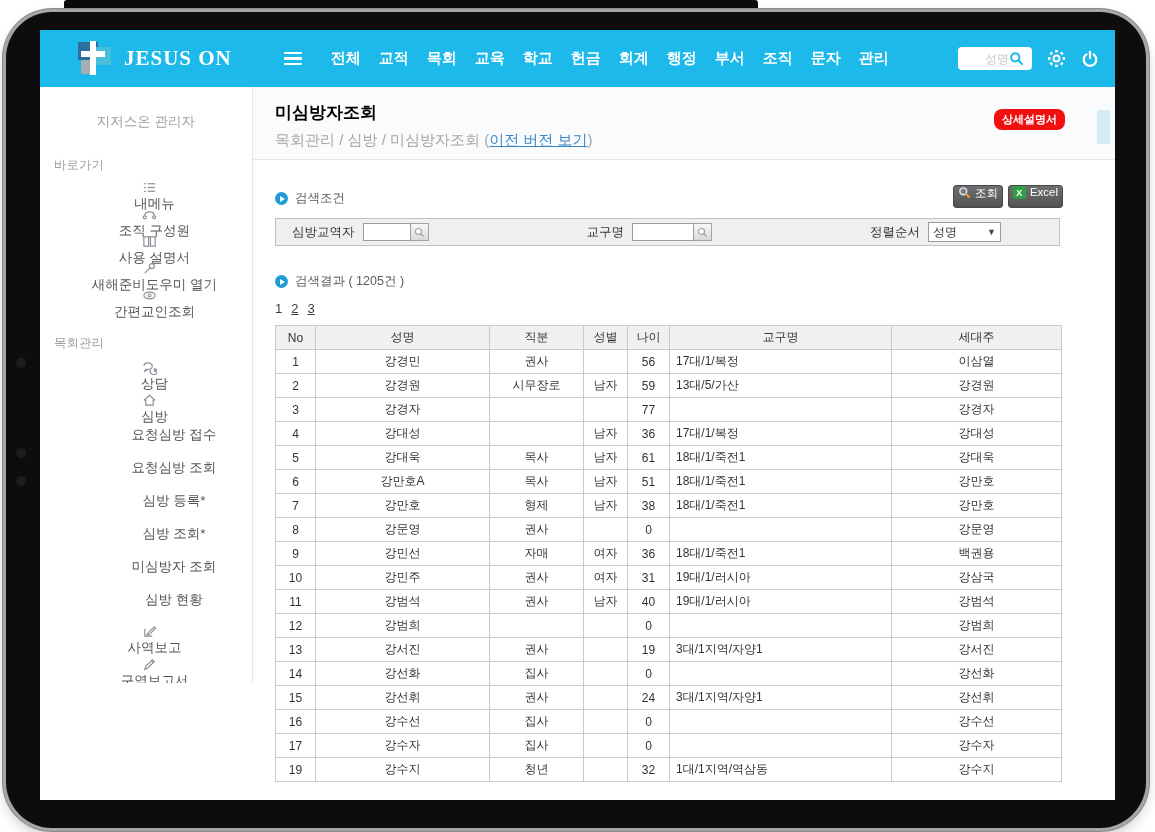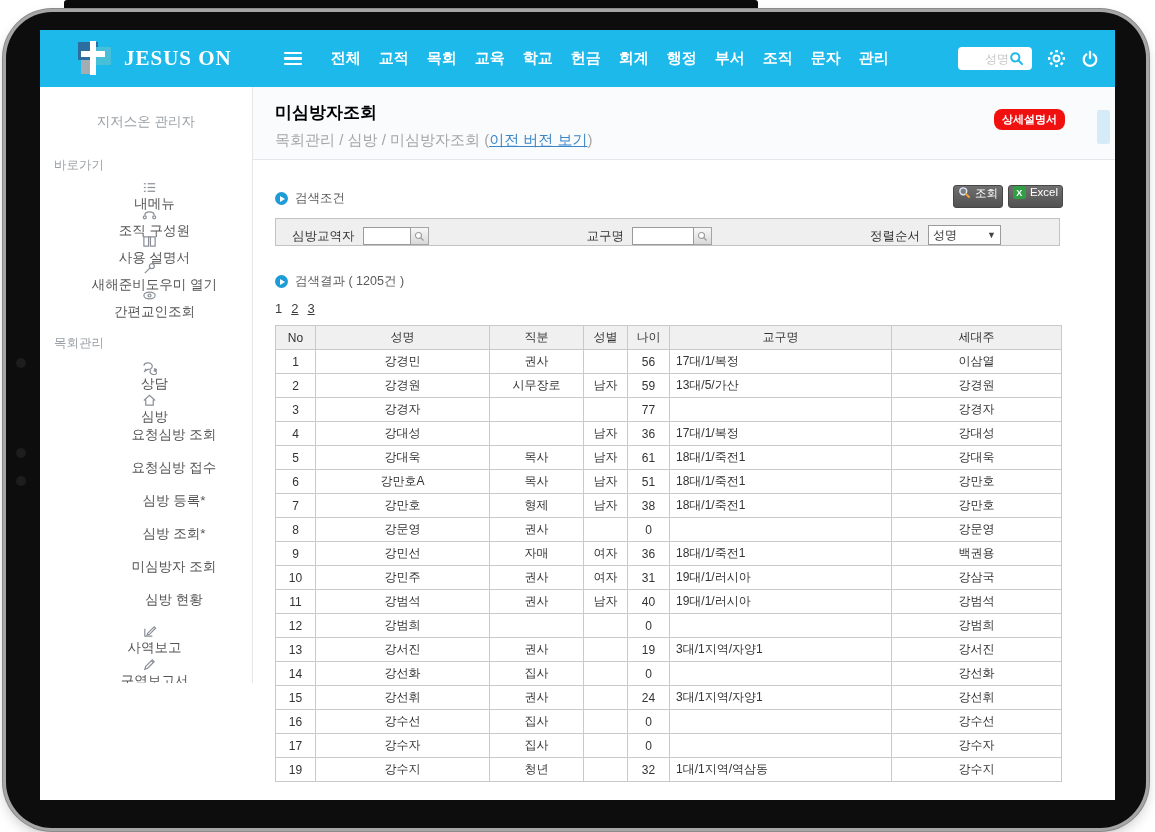--- a/index.html
+++ b/index.html
@@ -66,21 +66,21 @@
   .bullet:after { content:""; border-left:5px solid #fff; border-top:3.5px solid transparent; border-bottom:3.5px solid transparent; margin-left:2px; }
   .section-label { font-size:12.5px; color:#5a5a5a; }
 
   .action-btns { position:absolute; top:98px; right:52px; display:flex; gap:5px; }
   .gbtn { display:flex; gap:4px; height:23px; padding:0 4px; border-radius:3px;
     background:linear-gradient(#6f6f6f,#525252); border:1px solid #474747; color:#fff; font-size:11.5px; cursor:pointer; }
   .xl-ic { width:13px; height:13px; background:#2f9e44; border-radius:2px; color:#fff; font-size:9px; font-weight:bold;
     display:flex; align-items:center; justify-content:center; }
 
   .searchbox { margin-top:11px; width:785px; height:28px; border:1px solid #c2c2c2; background:#efefef;
-    display:flex; align-items:flex-end; }
+    display:flex; align-items:center; }
   .fld-label { font-size:12.5px; color:#333; margin-left:16px; white-space:nowrap; }
   .fld-input { margin-left:8px; width:48px; height:18px; border:1px solid #9b9b9b; background:#fff; outline:none; font-size:12px; padding:0 3px; }
   .fld-input.w2 { width:62px; }
   .mag-btn { width:18px; height:18px; border:1px solid #a5a5a5; background:linear-gradient(#f7f7f7,#d9d9d9);
     display:flex; align-items:center; justify-content:center; cursor:pointer; border-left:none; }
   .spacer { flex:1; }
   .endpad { width:58px; flex:none; }
   .sel { margin-left:8px; width:73px; height:20px; background:#fff; border:1px solid #9b9b9b; display:flex; align-items:center;
     font-size:12px; color:#333; padding:0 4px; cursor:pointer; }
   .sel .arrow { margin-left:auto; font-size:9px; color:#444; }
@@ -245,24 +245,24 @@
               <div class="sb-item">
                 <span class="sb-icon">
                   <svg width="15" height="15" viewBox="0 0 16 16">
                     <path d="M2 8 L8 2.5 L14 8"></path>
                     <path d="M4 7 v6 h8 v-6"></path>
                   </svg>
                 </span>
                 <span>심방</span>
               </div>
               <div class="sb-item indent">
+                <span>요청심방 접수</span>
+              </div>
+              <div class="sb-item indent">
                 <span>요청심방 조회</span>
-              </div>
-              <div class="sb-item indent">
-                <span>요청심방 접수</span>
               </div>
               <div class="sb-item indent">
                 <span>심방 등록*</span>
               </div>
               <div class="sb-item indent">
                 <span>심방 조회*</span>
               </div>
               <div class="sb-item indent">
                 <span>미심방자 조회</span>
               </div>

